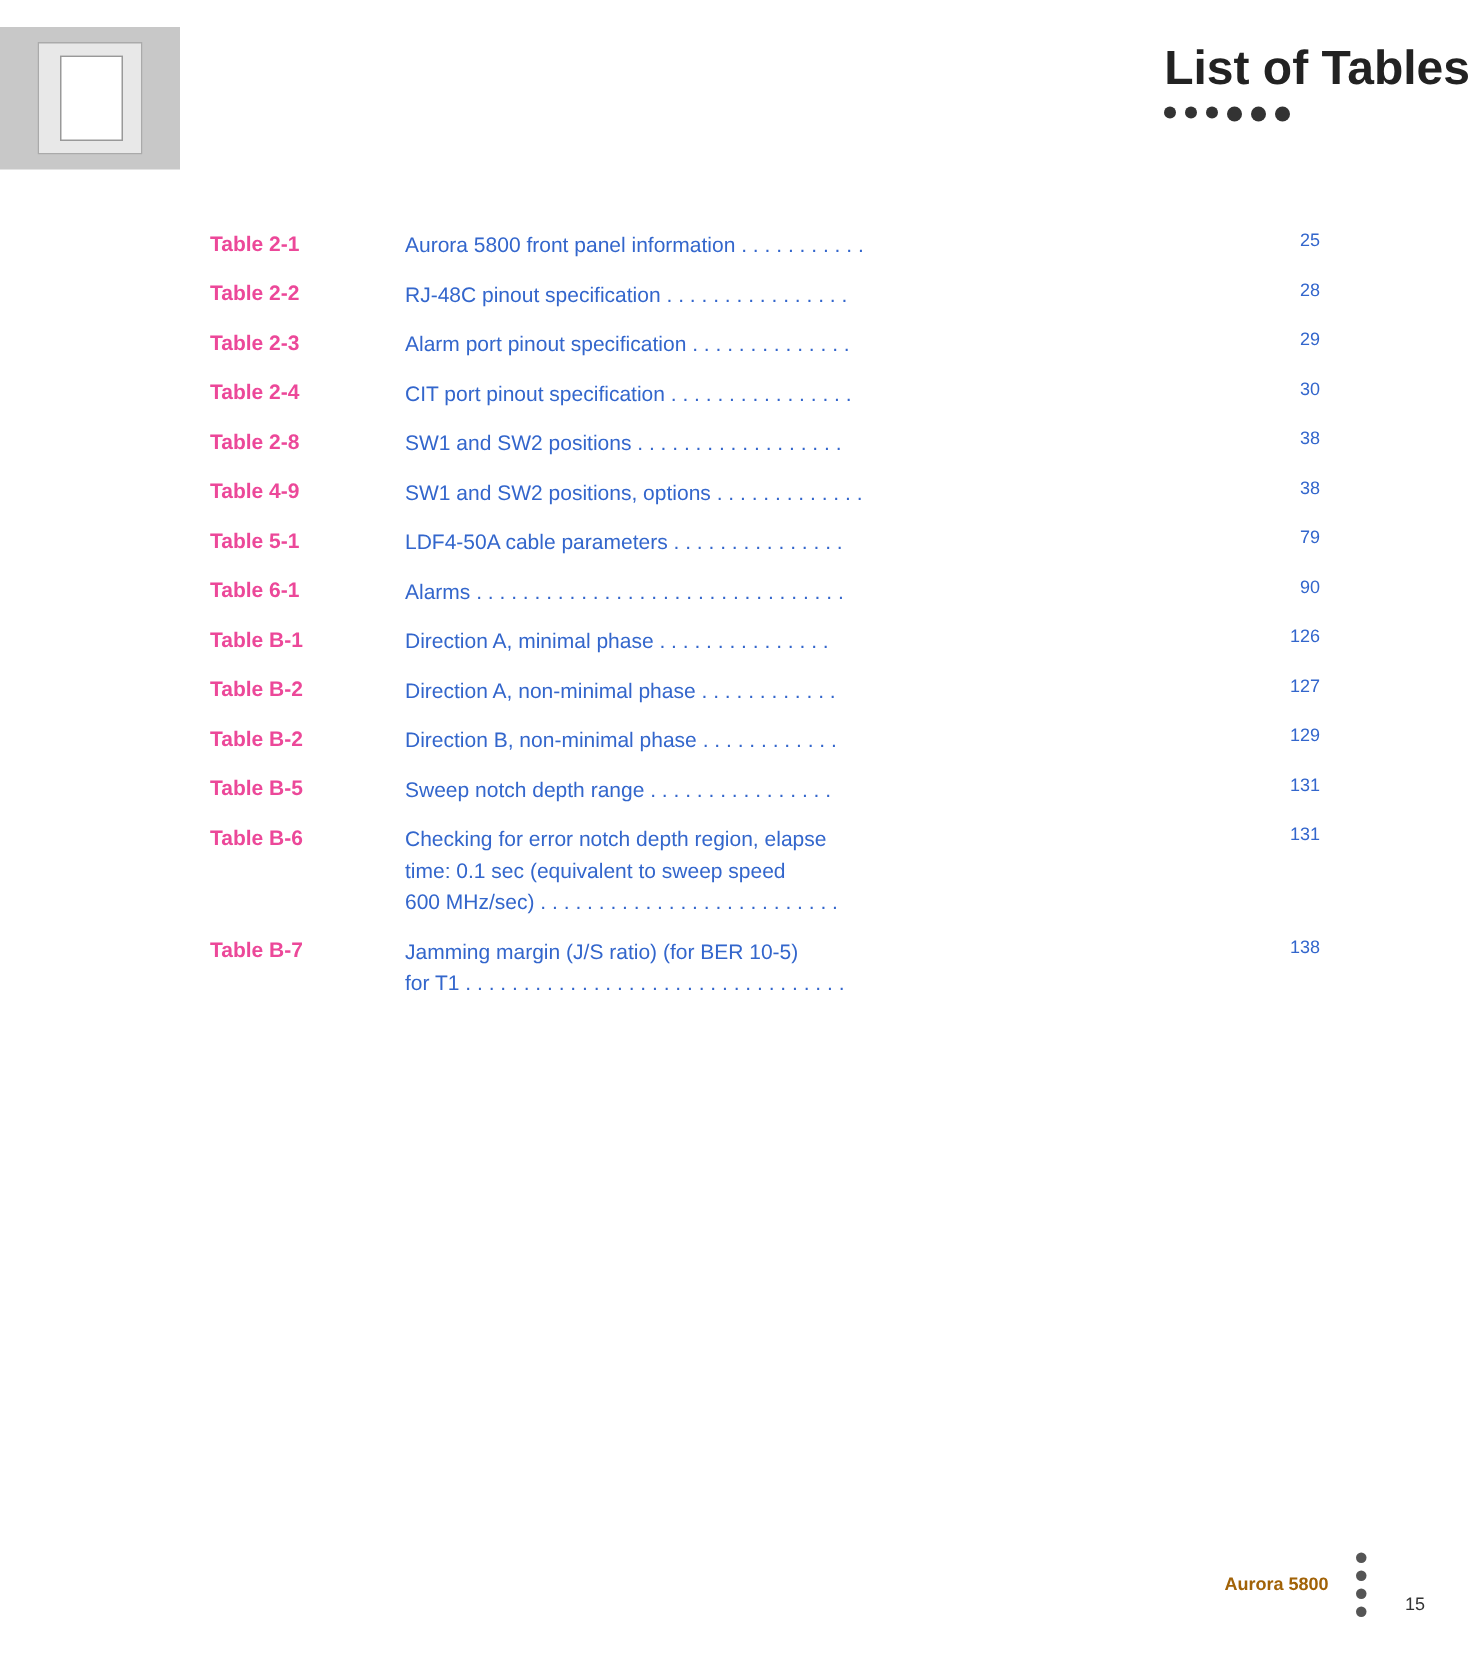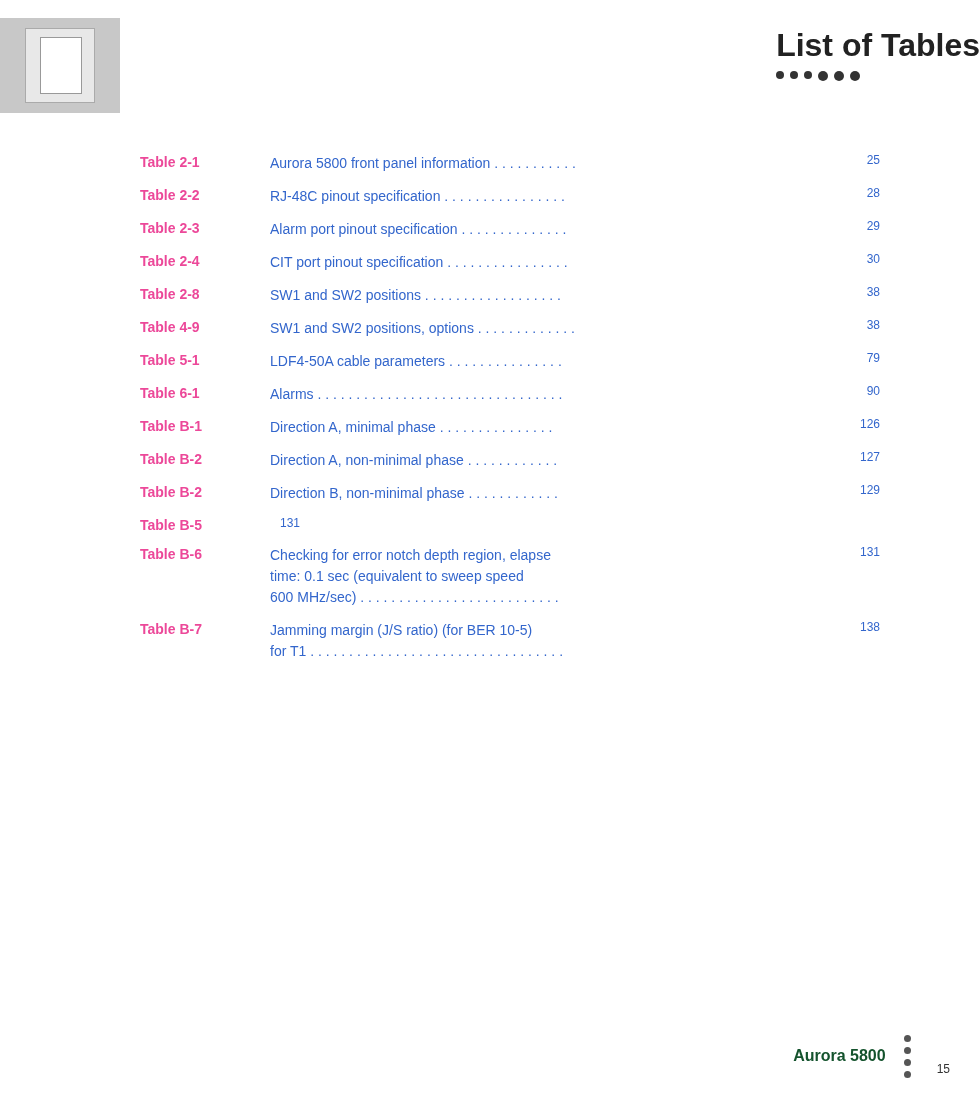--- a/index.html
+++ b/index.html
@@ -114,23 +114,23 @@
       position: absolute;
       bottom: 28px;
       right: 0;
       width: 980px;
       display: flex;
       justify-content: flex-end;
       align-items: flex-start;
       padding-right: 30px;
     }
     .footer-brand {
-      font-size: 16px;
+      font-size: 12px;
       font-weight: bold;
-      color: #14532d;
+      color: #a16207;
       text-align: right;
     }
     .footer-page {
       font-size: 12px;
       color: #333;
       margin-left: 18px;
       margin-top: 27px;
     }
     .footer-dots {
       display: flex;
@@ -219,20 +219,21 @@
         <span class="toc-description">Direction A, non-minimal phase  . . . . . . . . . . . .</span>
         <span class="toc-page">127</span>
       </div>
       <div class="toc-entry">
         <span class="toc-label">Table B-2</span>
         <span class="toc-description">Direction B, non-minimal phase  . . . . . . . . . . . .</span>
         <span class="toc-page">129</span>
       </div>
       <div class="toc-entry">
         <span class="toc-label">Table B-5</span>
+        <span class="toc-description">Sweep notch depth range   . . . . . . . . . . . . . . . .</span>
         <span class="toc-page">131</span>
       </div>
       <div class="toc-entry">
         <span class="toc-label">Table B-6</span>
         <span class="toc-description">Checking for error notch depth region, elapse<br>time: 0.1 sec (equivalent to sweep speed<br>600 MHz/sec)  . . . . . . . . . . . . . . . . . . . . . . . . . .</span>
         <span class="toc-page">131</span>
       </div>
       <div class="toc-entry">
         <span class="toc-label">Table B-7</span>
         <span class="toc-description">Jamming margin (J/S ratio) (for BER 10-5)<br>for T1  . . . . . . . . . . . . . . . . . . . . . . . . . . . . . . . . .</span>

